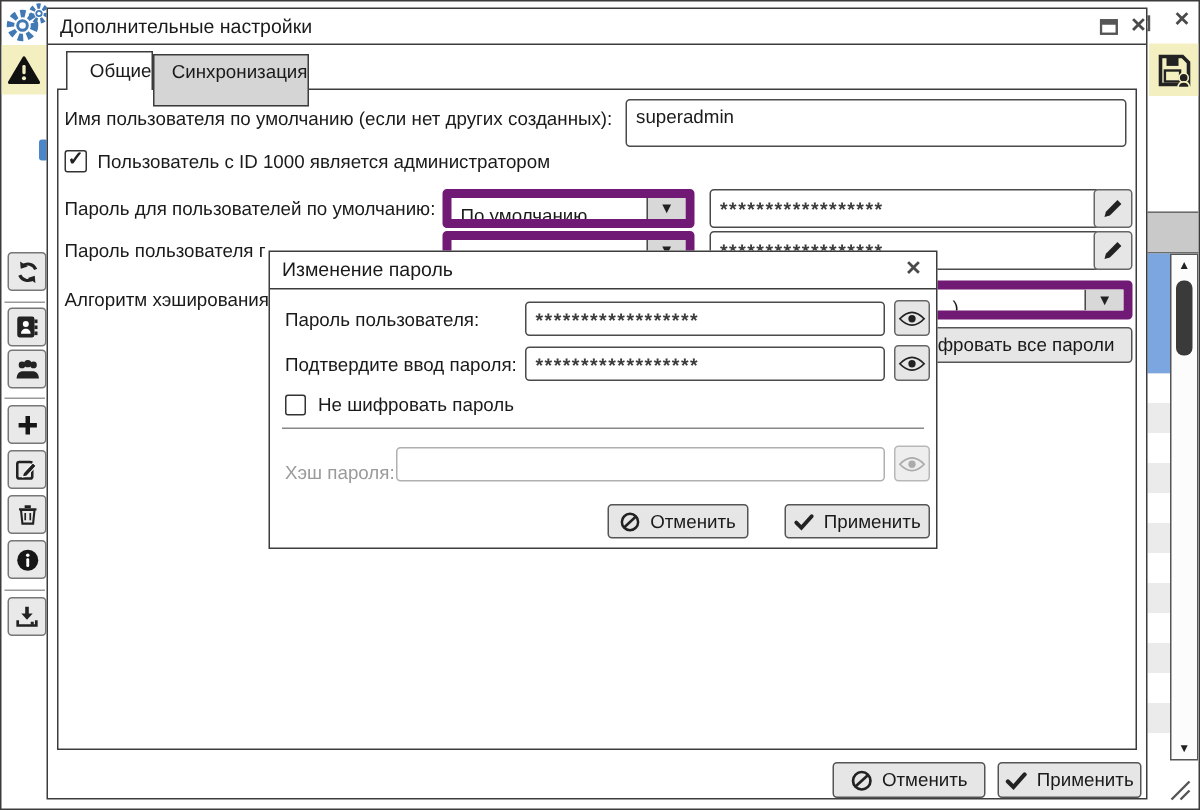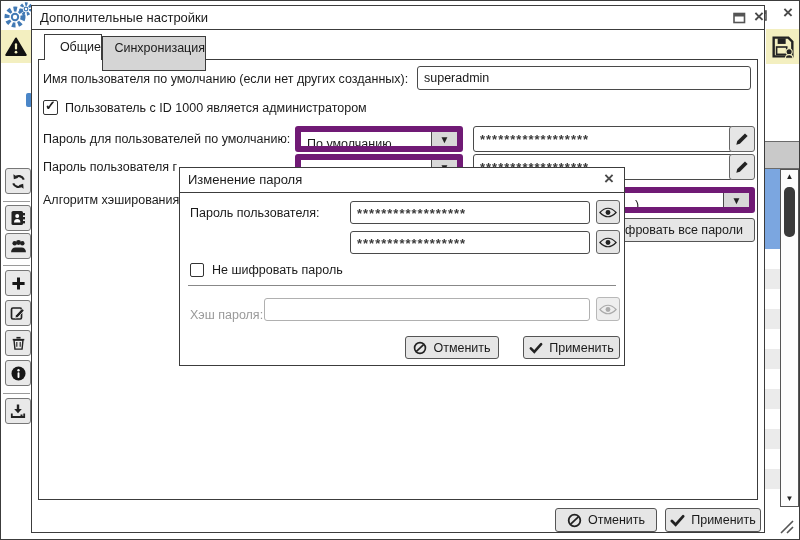--- a/index.html
+++ b/index.html
@@ -20,21 +20,21 @@
       background:repeating-linear-gradient(#ffffff 0 20px, #ebebeb 20px 40px); }
   .vscroll { position:absolute; left:779px; top:168px; width:19px; height:338px; border:1px solid #555; background:#fcfcfc; }
   .vs-arrow { position:absolute; left:0; width:17px; height:14px; text-align:center; font-size:8px; color:#222; line-height:14px; }
   .vs-thumb { position:absolute; left:3px; top:17px; width:11px; height:50px; background:#3a3a3a; border-radius:5px; }
 
   
   .dlg { background:#fff; border:1px solid #3c3c3c; }
   .titlebar { position:absolute; left:0; top:0; right:0; height:24px; border-bottom:1px solid #3c3c3c; background:#fff; }
   .titlebar .t { position:absolute; left:8px; top:4px; font-size:13px; }
   .lbl { font-size:12.5px; white-space:nowrap; }
-  .input { position:absolute; height:24px; border:1px solid #4a4a4a; border-radius:3px; background:#fff; font-size:12.5px; padding:0 6px; line-height:22px; white-space:nowrap; overflow:hidden; }
+  .input { position:absolute; height:32px; border:1px solid #4a4a4a; border-radius:3px; background:#fff; font-size:12.5px; padding:0 6px; line-height:22px; white-space:nowrap; overflow:hidden; }
   .mask { font-weight:bold; letter-spacing:1px; color:#3a3a3a; font-size:13px; }
   .combo { position:absolute; height:26px; border:6px solid #701a75; border-radius:3px; background:#fff; overflow:hidden; }
   .combo .val { position:absolute; left:6px; top:5px; font-size:12.5px; white-space:nowrap; }
   .combo .dd { position:absolute; right:0; top:0; bottom:0; width:26px; background:#d8d8d8; border-left:1px solid #4a4a4a; display:flex; align-items:center; justify-content:center; font-size:10px; color:#222; }
   .sqbtn { position:absolute; width:26px; height:26px; background:#e6e6e6; border:1px solid #666; border-radius:3px; display:flex; align-items:center; justify-content:center; }
   .sqbtn.disabled { background:#eee; border-color:#b8b8b8; }
   .btn { position:absolute; height:24px; background:#e6e6e6; border:1px solid #555; border-radius:3px; display:flex; align-items:center; justify-content:center; gap:6px; font-size:12.5px; }
   .cb { position:absolute; width:15px; height:15px; border:1.4px solid #333; border-radius:2px; background:#fff; }
   .cb .mark { position:absolute; left:1px; top:-3px; font-size:13px; font-weight:bold; color:#222; }
 
@@ -246,33 +246,34 @@
     <div class="btn" style="left:633px; top:502px; width:96px;">
       <svg width="15" height="13" viewBox="0 0 16 14">
           <path d="M2 7.5 L6 11.5 L14 2.5" fill="none" stroke="#222" stroke-width="3" stroke-linecap="round"></path>
         </svg>
       <span>Применить</span>
     </div>
   </div>
 
   <div id="pwdlg" class="dlg">
     <div class="titlebar">
-      <span class="t">Изменение пароля</span>
+      <span class="t">Изменение пароль</span>
       <span class="abs win-x" style="left:424px; top:3px;">×</span>
     </div>
 
     <span class="lbl abs" style="left:10px; top:38px;">Пароль пользователя:</span>
     <div class="input mask" style="left:170px; top:33px; width:240px; height:23px; line-height:23px;">******************</div>
     <div class="sqbtn" style="left:416px; top:32px; width:24px; height:24px;">
       <svg width="18" height="11" viewBox="0 0 20 12">
           <path d="M1 6 Q10 -3.5 19 6 Q10 15.5 1 6 Z" fill="none" stroke="#222" stroke-width="1.3"></path>
           <circle cx="10" cy="6" r="2.7" fill="#222"></circle>
         </svg>
     </div>
 
+    <span class="lbl abs" style="left:10px; top:68px;">Подтвердите ввод пароля:</span>
     <div class="input mask" style="left:170px; top:63px; width:240px; height:23px; line-height:23px;">******************</div>
     <div class="sqbtn" style="left:416px; top:62px; width:24px; height:24px;">
       <svg width="18" height="11" viewBox="0 0 20 12">
           <path d="M1 6 Q10 -3.5 19 6 Q10 15.5 1 6 Z" fill="none" stroke="#222" stroke-width="1.3"></path>
           <circle cx="10" cy="6" r="2.7" fill="#222"></circle>
         </svg>
     </div>
 
     <span class="cb" style="left:10px; top:95px; width:14px; height:14px;"></span>
     <span class="lbl abs" style="left:32px; top:95px;">Не шифровать пароль</span>

